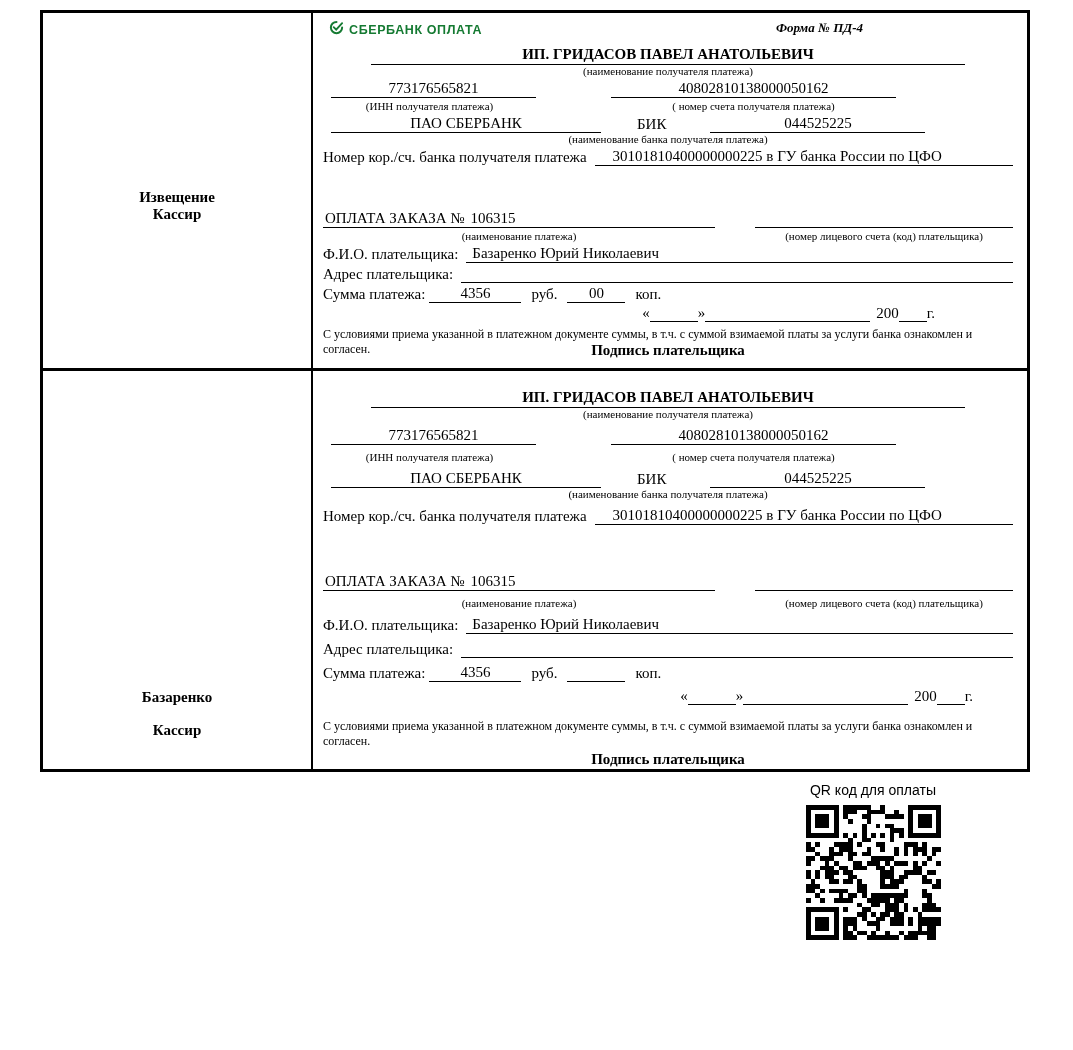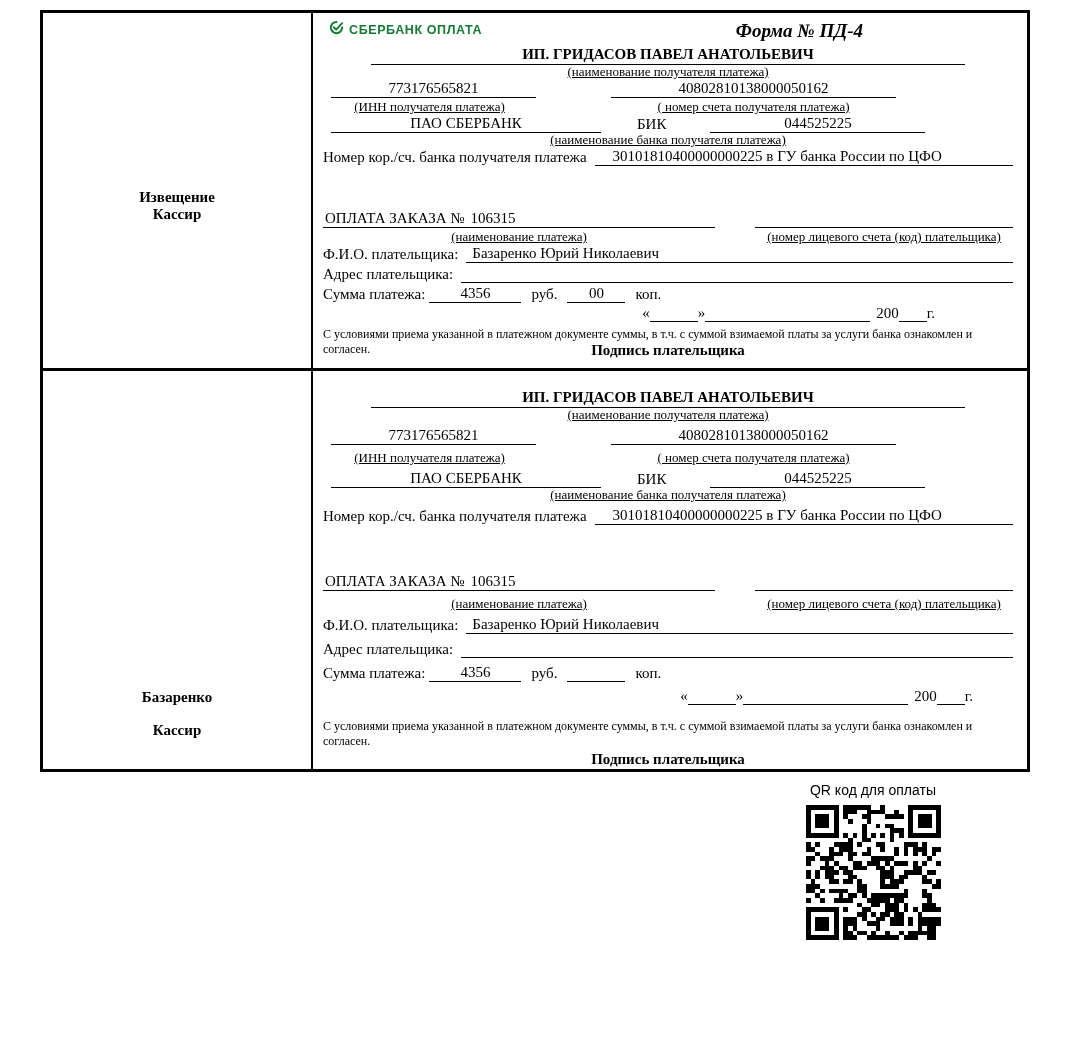--- a/index.html
+++ b/index.html
@@ -19,27 +19,27 @@
     font-weight: bold; font-size: 15px;
   }
   .sec1 .side { justify-content: center; padding: 38px 2px 8px; }
   .sec2 .side { justify-content: flex-end; gap: 16px; padding-bottom: 30px; }
   .rc { flex: 1; padding: 5px 14px 4px 10px; overflow: hidden; }
   .rc > * { margin-top: 2px; }
   .sec2 .rc { padding-top: 12px; }
   .sec2 .rc > * { margin-top: 6px; }
   .row { display: flex; align-items: flex-end; }
   .u { border-bottom: 1px solid #000; }
-  .cap { font-size: 13px; line-height: 13px; margin-top: 0 !important; text-decoration: underline; }
+  .cap { font-size: 11px; line-height: 13px; margin-top: 0 !important; }
   .center { text-align: center; }
 
   .hdr-row { display: flex; justify-content: space-between; align-items: flex-start; height: 24px; }
   .logo { display: flex; align-items: center; gap: 5px; padding-left: 6px; }
   .logo-text { color: #157a32; font-family: "Liberation Sans", sans-serif; font-weight: bold; font-size: 12.5px; letter-spacing: 0.6px; }
-  .form-no { font-style: italic; font-weight: bold; font-size: 19px; padding-right: 150px; }
+  .form-no { font-style: italic; font-weight: bold; font-size: 13px; padding-right: 150px; }
 
   .name-line { font-weight: bold; text-align: center; width: 86%; margin-left: auto; margin-right: auto; padding-bottom: 1px; }
 
   .vals .c1 { width: 205px; margin-left: 8px; }
   .vals .gap1 { width: 75px; }
   .vals .c2 { width: 285px; }
   .capsrow .c1 { width: 213px; }
   .capsrow .gap1 { width: 75px; }
   .capsrow .c2 { width: 285px; }
 

